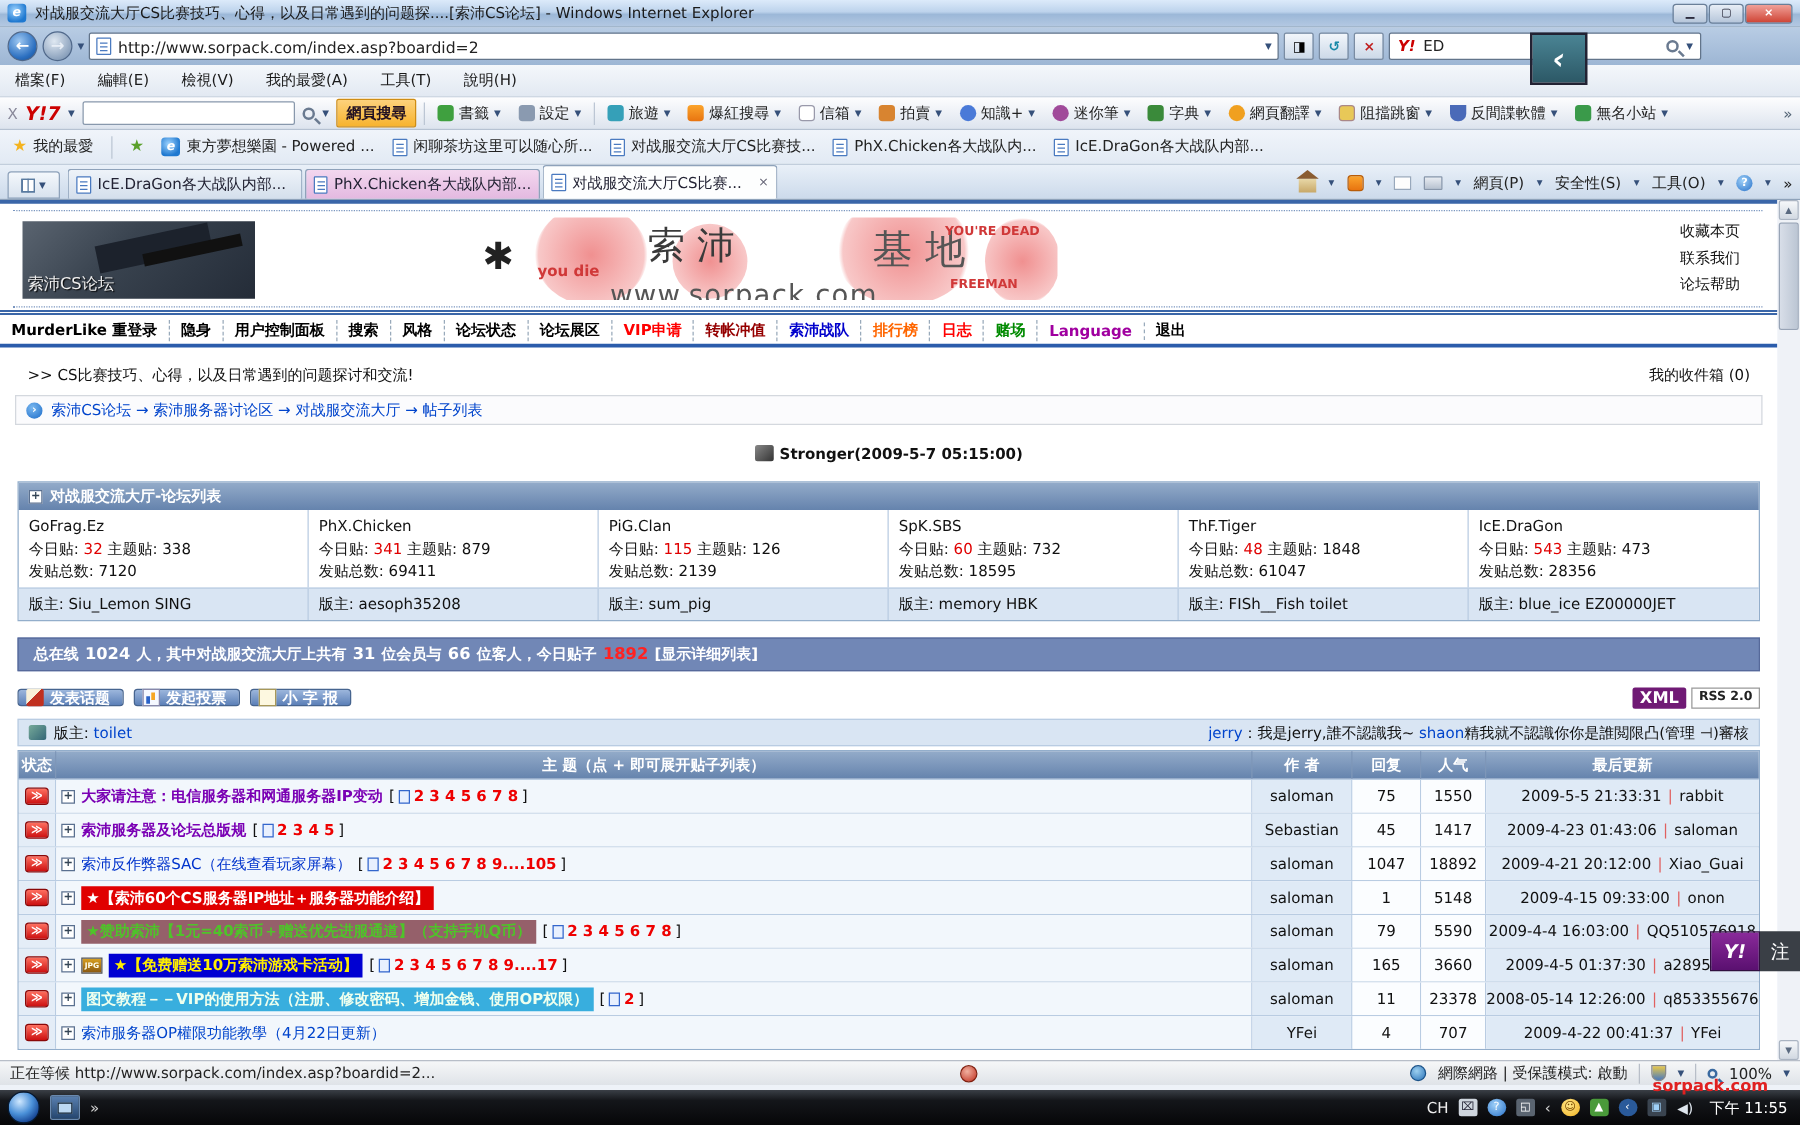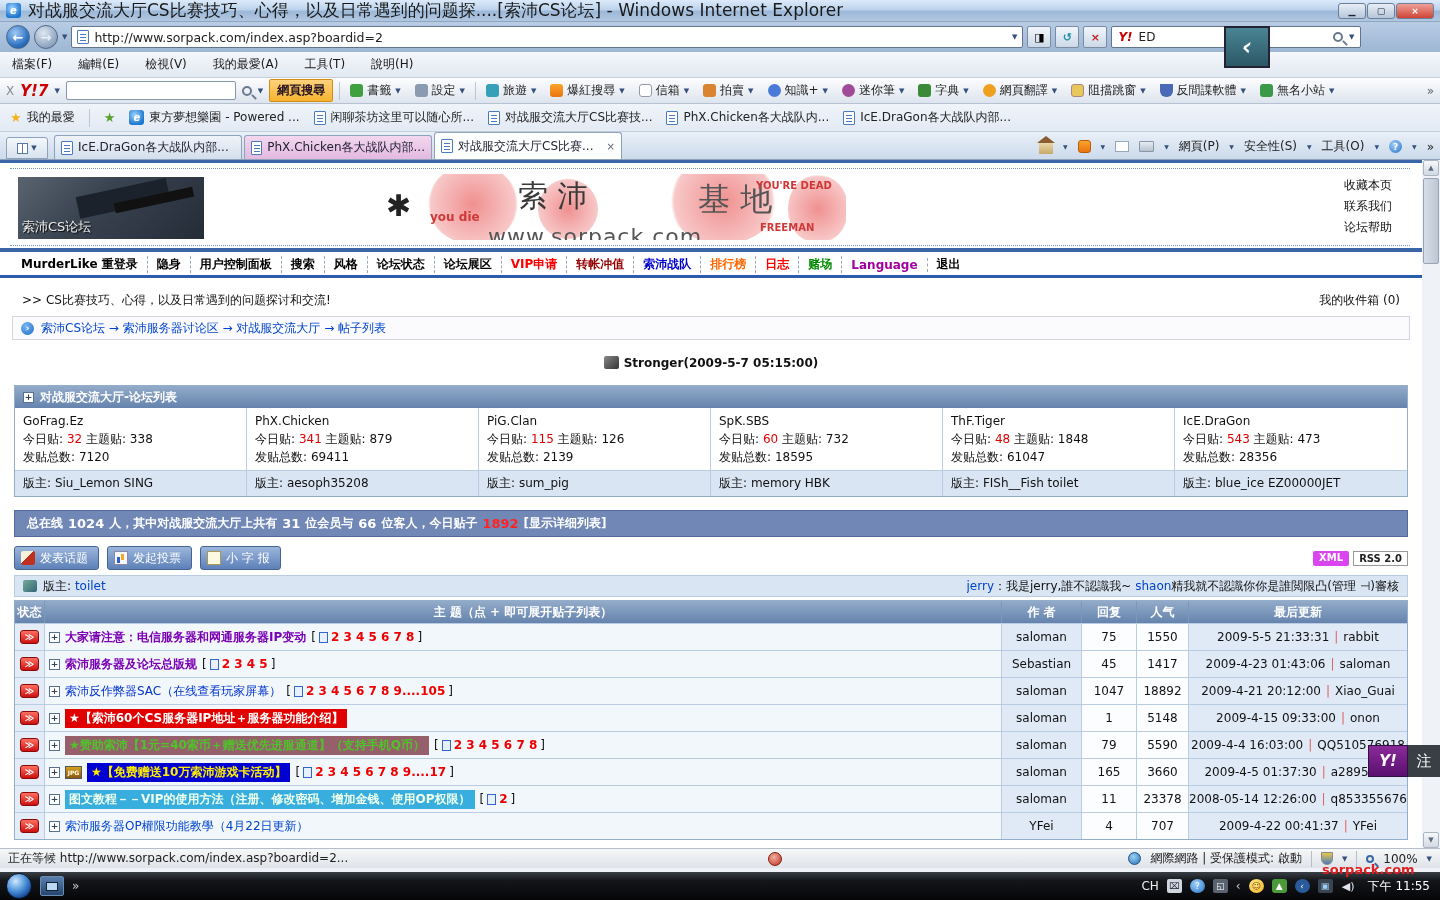--- a/index.html
+++ b/index.html
@@ -2,21 +2,21 @@
 <html><head>
 <meta charset="utf-8">
 <style>
 *{margin:0;padding:0;box-sizing:border-box}
 body{width:1440px;height:900px;overflow:hidden;font-family:"DejaVu Sans","Liberation Sans",sans-serif;font-size:12px;background:#9db4ce}
 .screen{position:relative;width:1440px;height:900px;background:#eef2f8}
 
 
 .titlebar{position:absolute;left:0;top:0;width:1440px;height:22px;background:linear-gradient(180deg,#dceafa 0%,#bdd3ec 45%,#9cb8d8 55%,#b3c8e2 100%);border-bottom:1px solid #8ea6c0;display:flex;align-items:center;padding:0 6px}
 .ie-ico{width:15px;height:15px;border-radius:3px;background:radial-gradient(circle at 40% 35%,#9fd4ff,#1e78d0 70%);color:#fff;font-size:10px;font-weight:bold;display:flex;align-items:center;justify-content:center;font-style:italic;margin-right:7px}
-.titletxt{color:#1a1a1a;font-size:17px;white-space:nowrap;overflow:hidden}
+.titletxt{color:#1a1a1a;font-size:12px;white-space:nowrap;overflow:hidden}
 .winbtns{margin-left:auto;display:flex;gap:1px}
 .winbtn{width:28px;height:16px;border:1px solid #6a7f98;border-radius:3px;background:linear-gradient(180deg,#e8eef6,#b6c6da);display:flex;align-items:center;justify-content:center;font-size:9px;color:#223}
 .winbtn.close{width:38px;background:linear-gradient(180deg,#f0a098,#cf4435);color:#fff;font-weight:bold}
 
 .addrrow{position:absolute;left:0;top:22px;width:1440px;height:30px;background:linear-gradient(180deg,#b8cce4,#9db6d4);display:flex;align-items:center;padding:0 6px;gap:4px}
 .navc{width:24px;height:24px;border-radius:50%;border:1px solid #50688a;display:flex;align-items:center;justify-content:center;color:#fff;font-weight:bold;font-size:13px}
 .navc.back{background:radial-gradient(circle at 38% 32%,#9ec8f2,#2b6fc0 65%,#174a8c)}
 .navc.fwd{background:radial-gradient(circle at 38% 32%,#dfe8f2,#93a8c2 65%,#6d88a8);color:#e8eef6}
 .dd{font-size:7px;color:#35507a}
 .urlbox{flex:0 0 952px;height:22px;background:#fff;border:1px solid #62748a;border-radius:2px;display:flex;align-items:center;padding:0 5px;gap:5px}
@@ -67,21 +67,21 @@
 .banlogo{position:absolute;left:8px;top:8px;width:186px;height:62px;background:linear-gradient(135deg,#5a6470 0%,#3a4450 40%,#242c38 100%);position:absolute;overflow:hidden}
 .banlogo::before{content:"";position:absolute;left:96px;top:18px;width:80px;height:10px;background:#111;transform:rotate(-12deg);box-shadow:-30px -8px 0 6px #1c222c}
 .banlogo span{position:absolute;left:4px;bottom:3px;color:#eee;font-size:13px;text-shadow:1px 1px 1px #000}
 .banmain{position:absolute;left:358px;top:5px;width:478px;height:66px;background:#fff;overflow:hidden}
 .blob{position:absolute;border-radius:50%;background:radial-gradient(circle,#f09090,#f8c8c8 70%,transparent 75%)}
 .banmain .cal{position:absolute;color:#3a3a3a;font-family:"DejaVu Serif","Liberation Serif",serif;font-weight:normal}
 .banmain .red{color:#d03838;font-weight:bold}
 .banurl{position:absolute;left:120px;top:50px;font-size:22px;color:#555;letter-spacing:1px}
 .quicklinks{position:absolute;right:18px;top:6px;text-align:right;color:#111;line-height:21px}
 .dblline{position:absolute;left:0;top:88px;width:1422px;height:4px;background:linear-gradient(180deg,#3a66a8 40%,#fff 40%,#fff 60%,#3a66a8 60%)}
-.navrow{position:absolute;left:0;top:94px;width:1422px;height:24px;display:flex;align-items:center;padding-left:12px;border-bottom:3px solid #2b5cab;background:#fff}
+.navrow{position:absolute;left:0;top:94px;width:1422px;height:24px;display:flex;align-items:center;padding-left:0;border-bottom:3px solid #2b5cab;background:#fff}
 .navrow .itm{padding:0 9px;border-right:1px dashed #9ab;font-weight:bold;white-space:nowrap}
 .n-red{color:#f00}.n-maroon{color:#950000}.n-blue{color:#0000cc}.n-orange{color:#f60}.n-green{color:#008a00}.n-purple{color:#a000a0}
 .subrow{position:absolute;left:0;top:132px;width:1422px;height:18px;padding:0 22px;display:flex;justify-content:space-between;color:#111}
 .crumb{position:absolute;left:12px;top:156px;width:1398px;height:24px;background:#fbfbfd;border:1px solid #d4d8de;display:flex;align-items:center;gap:7px;padding:0 8px}
 .crumb-ico{width:13px;height:13px;border-radius:50%;background:radial-gradient(circle at 38% 32%,#7ab8f0,#1a6ac8);color:#fff;font-size:9px;font-weight:bold;display:flex;align-items:center;justify-content:center}
 .crumb a{color:#0044cc;text-decoration:none}
 .checkin{position:absolute;left:0;top:196px;width:1422px;text-align:center;font-weight:bold;color:#111}
 .checkin .cico{display:inline-block;width:15px;height:13px;background:linear-gradient(135deg,#888,#333);vertical-align:-2px;margin-right:5px;border-radius:2px}
 
 .ftable{position:absolute;left:14px;top:225px;width:1394px;border:1px solid #93aecb}
@@ -93,27 +93,27 @@
 .fcell .rd{color:#e00000}
 .fmods{display:grid;grid-template-columns:repeat(6,1fr);background:#d9e5f3;border-top:1px solid #b9cce2}
 .fmod{border-right:1px solid #b9cce2;padding:4px 8px;color:#111}
 .fmod:last-child{border-right:none}
 
 .onlinebar{position:absolute;left:14px;top:350px;width:1394px;height:27px;background:#7187b6;border:1px solid #56699a;color:#fff;font-weight:bold;display:flex;align-items:center;gap:5px;padding:0 12px}
 .onlinebar .num{font-size:13px}
 .onlinebar .hot{color:#ff2222}
 
 .btnrow{position:absolute;left:14px;top:385px;width:1394px;height:26px;display:flex;gap:8px;align-items:center}
-.abtn{height:24px;padding:0 10px 0 6px;border:1px solid #46648f;border-radius:3px;background:linear-gradient(180deg,#9cb6dc,#5c80b8);color:#fff;font-weight:normal;display:flex;align-items:center;gap:5px}
+.abtn{height:14px;padding:0 10px 0 6px;border:1px solid #46648f;border-radius:3px;background:linear-gradient(180deg,#9cb6dc,#5c80b8);color:#fff;font-weight:bold;display:flex;align-items:center;gap:5px}
 .i-pencil{width:14px;height:14px;background:linear-gradient(135deg,#f8f0d8 45%,#c03020 45%);border-radius:2px}
 .i-chart{width:14px;height:14px;background:#f5f8ff;border:1px solid #88a;position:relative}
 .i-chart::after{content:"";position:absolute;left:2px;bottom:1px;width:3px;height:6px;background:#2a62c8;box-shadow:4px -3px 0 #f6a623}
 .i-note{width:14px;height:14px;background:#fdf8e0;border:1px solid #a89858}
 .badges{margin-left:auto;display:flex;gap:4px}
-.bdg-xml{background:#d946ef;color:#fff;font-size:10px;font-weight:bold;padding:1px 6px;border-radius:2px}
+.bdg-xml{background:#701a75;color:#fff;font-size:13px;font-weight:bold;padding:1px 6px;border-radius:2px}
 .bdg-rss{background:#fff;color:#222;font-size:10px;font-weight:bold;padding:1px 5px;border:1px solid #999}
 
 .modrow{position:absolute;left:14px;top:415px;width:1394px;height:22px;background:#d9e5f3;border:1px solid #b9cce2;display:flex;align-items:center;padding:0 8px;color:#111}
 .modrow .u{color:#0044cc}
 .modrow .marq{margin-left:auto;white-space:nowrap;overflow:hidden;max-width:440px}
 .modrow .mico{width:14px;height:12px;background:linear-gradient(135deg,#7a9,#367);margin-right:6px;border-radius:2px}
 
 .ttable{position:absolute;left:14px;top:440px;width:1394px;border:1px solid #93aecb}
 .thead{display:grid;grid-template-columns:30px 957px 80px 55px 52px auto;height:22px;background:linear-gradient(180deg,#93abc9,#6583ad);color:#fff;font-weight:bold}
 .thead>div{display:flex;align-items:center;justify-content:center;border-right:1px solid #7e96b8}

